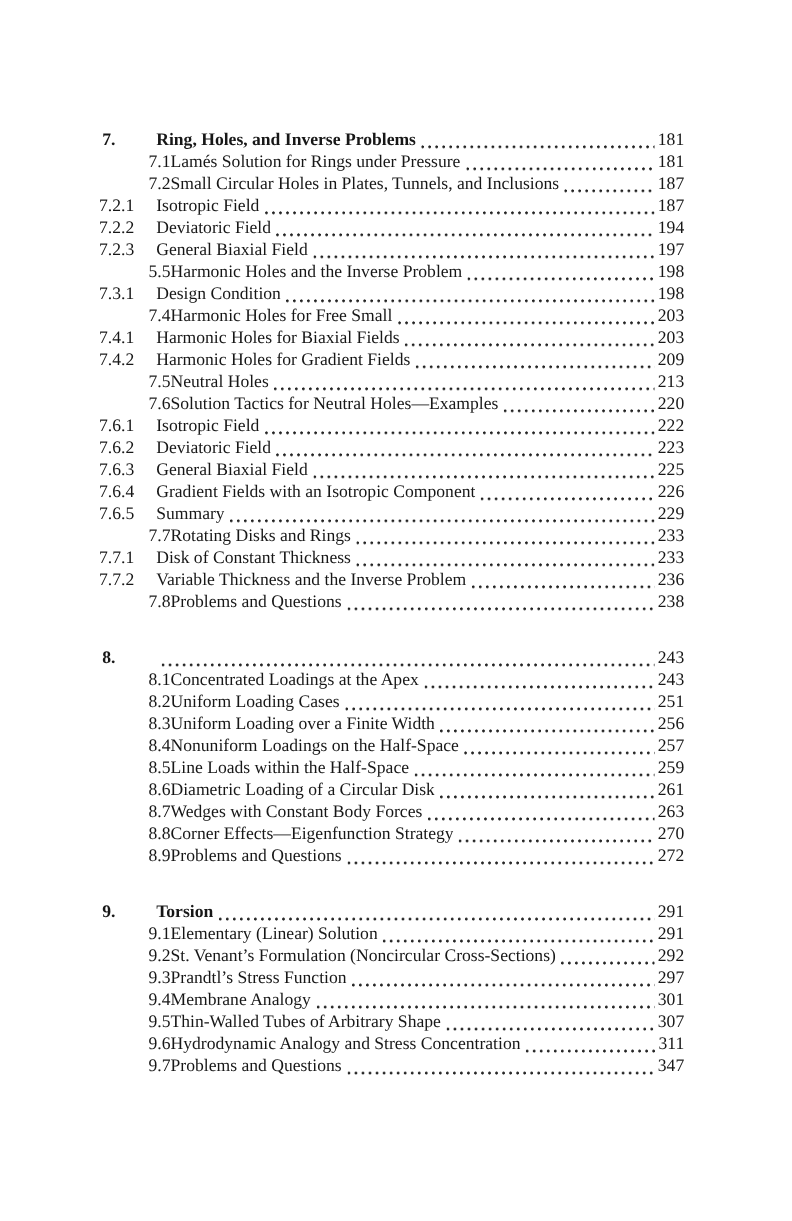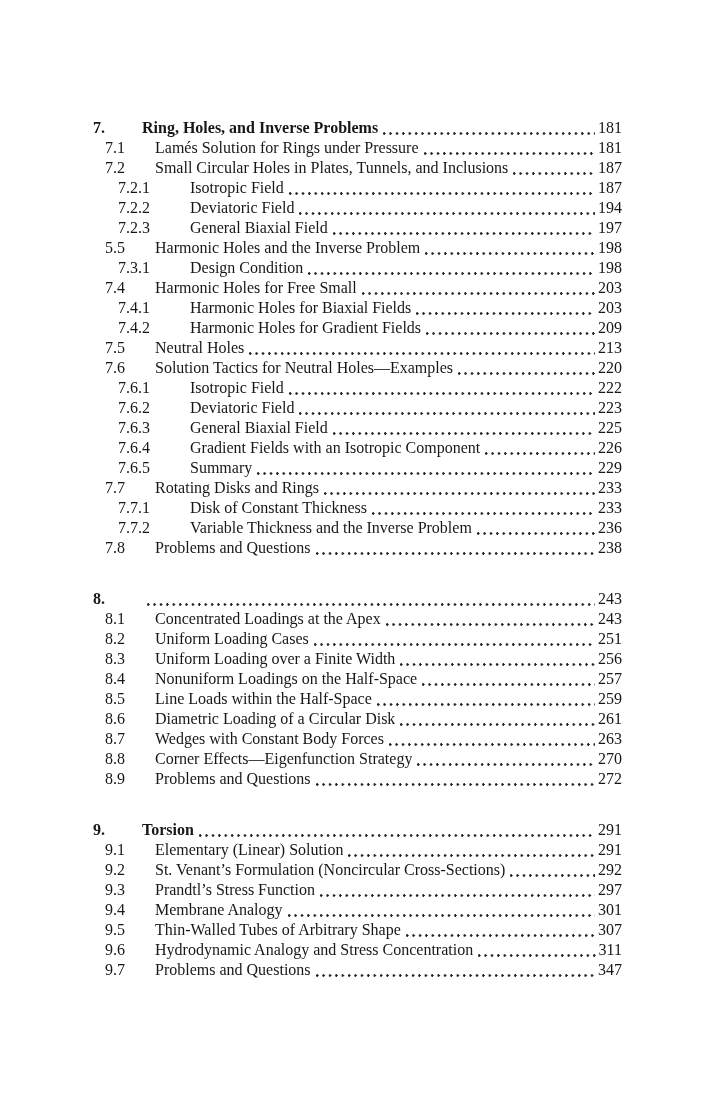--- a/index.html
+++ b/index.html
@@ -28,22 +28,22 @@
     display: flex;
     align-items: stretch;
     line-height: 20px;
     font-size: 16px;
   }
   .num {
     flex: 0 0 auto;
   }
   .level0 .num { margin-left: 93px;  width: 49px; font-weight: 700; }
   .level0 .title { font-weight: 700; font-family: Liberation Serif, serif; }
-  .level1 .num { margin-left: 105px; width: 50px; }
-  .level2 .num { margin-left: 118px; width: 72px; }
+  .level1 .num { margin-left: 105px; width: 50px; text-align: right; }
+  .level2 .num { margin-left: 70px; width: 72px; text-align: center; }
   .title {
     flex: 0 1 auto;
     white-space: nowrap;
     overflow: hidden;
   }
   .leader {
     flex: 1 1 10px;
     min-width: 10px;
     position: relative;
     margin: 0 3px 0 5px;

